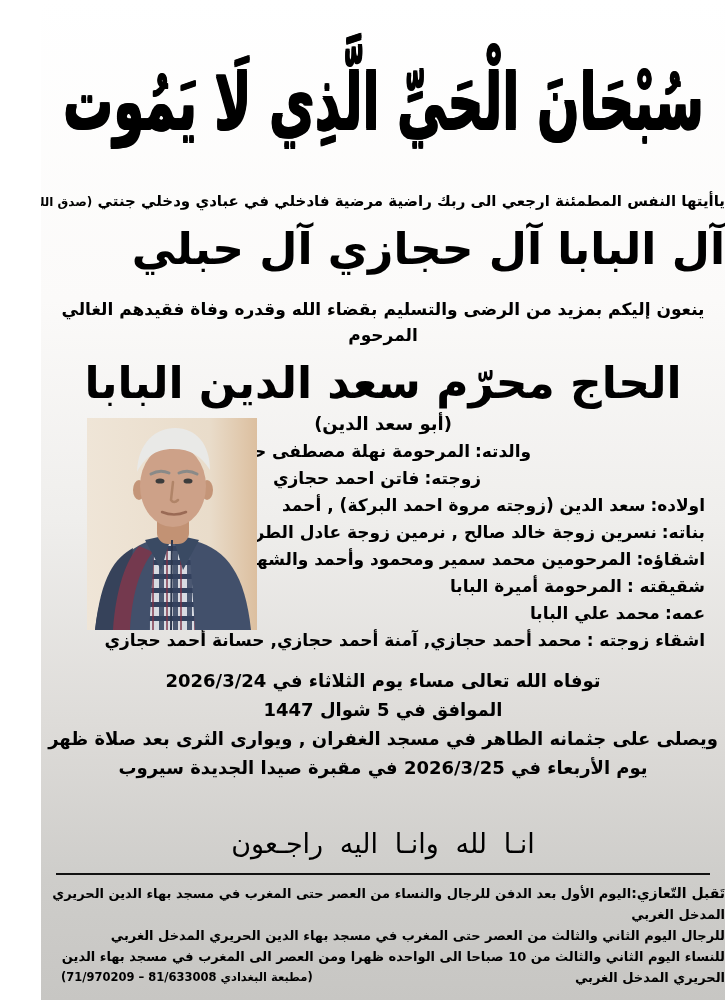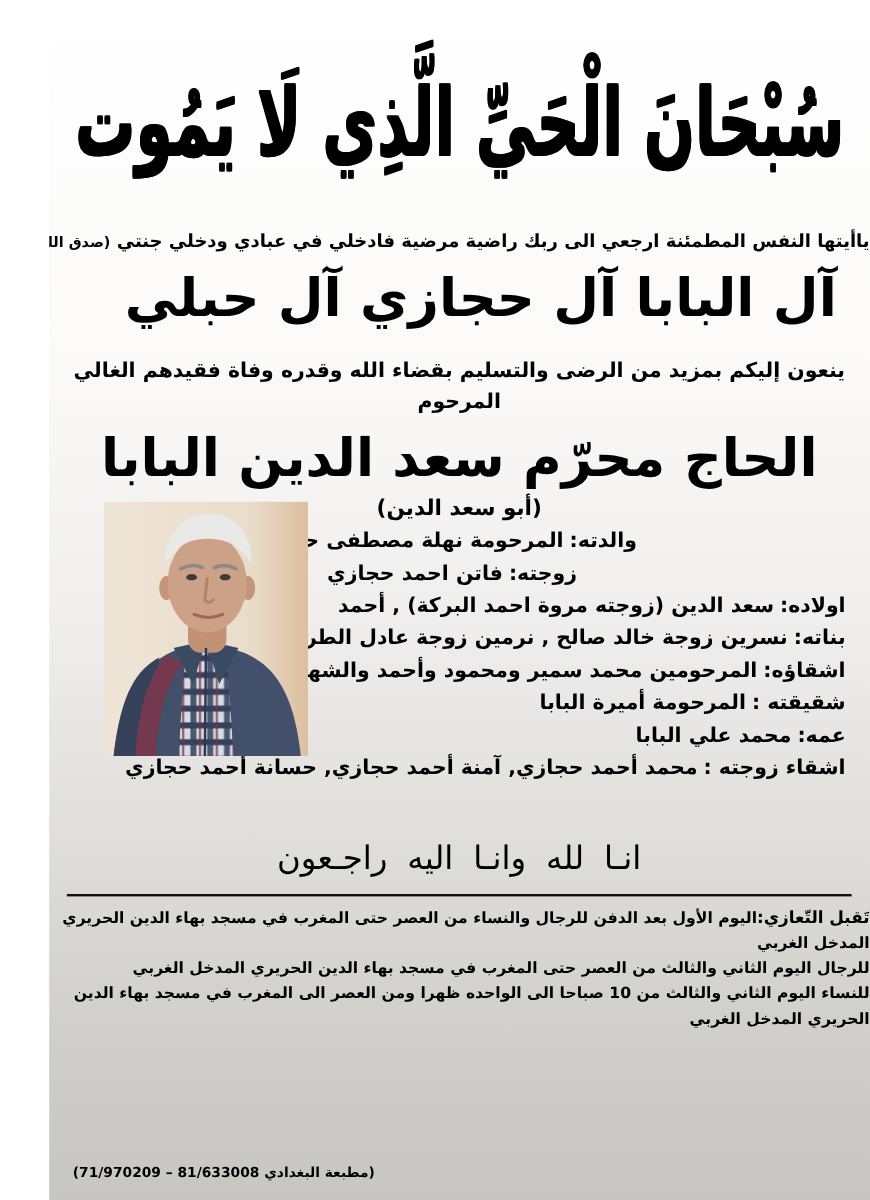--- a/index.html
+++ b/index.html
@@ -32,21 +32,20 @@
   .verse{
     margin-top:26px;
     text-align:center;
     font-size:15px;
     font-weight:bold;
     white-space:nowrap;
   }
   .verse .attrib{font-size:12px;}
   .families{
     margin-top:8px;
-    text-align:center;
     font-size:44px;
     font-weight:bold;
     line-height:62px;
     letter-spacing:1px;
     margin-left:36px;
   }
   .intro{
     margin-top:16px;
     text-align:center;
     font-size:17px;
@@ -196,20 +195,26 @@
       <span class="rel-label">شقيقته :</span><span class="rel-value">المرحومة أميرة البابا</span>
     </div>
     <div class="rel-row">
       <span class="rel-label">عمه:</span><span class="rel-value">محمد علي البابا</span>
     </div>
     <div class="rel-row">
       <span class="rel-label">اشقاء زوجته :</span><span class="rel-value">محمد أحمد حجازي, آمنة أحمد حجازي, حسانة أحمد حجازي</span>
     </div>
   </div>
 
+  <div class="death-info">
+    <div>توفاه الله تعالى مساء يوم الثلاثاء في 2026/3/24</div>
+    <div>الموافق في 5 شوال 1447</div>
+    <div>ويصلى على جثمانه الطاهر في مسجد الغفران , ويوارى الثرى بعد صلاة ظهر</div>
+    <div>يوم الأربعاء في 2026/3/25 في مقبرة صيدا الجديدة سيروب</div>
+  </div>
 
   <div class="istirjaa">انـا لله وانـا اليه راجـعون</div>
 
   <hr class="divider">
 
   <div class="condolences">
     <div>
       <span class="cond-label">تَقبل التّعازي:</span><span>اليوم الأول بعد الدفن للرجال والنساء من العصر حتى المغرب في مسجد بهاء الدين الحريري المدخل الغربي</span>
     </div>
     <div>للرجال اليوم الثاني والثالث من العصر حتى المغرب في مسجد بهاء الدين الحريري المدخل الغربي</div>

